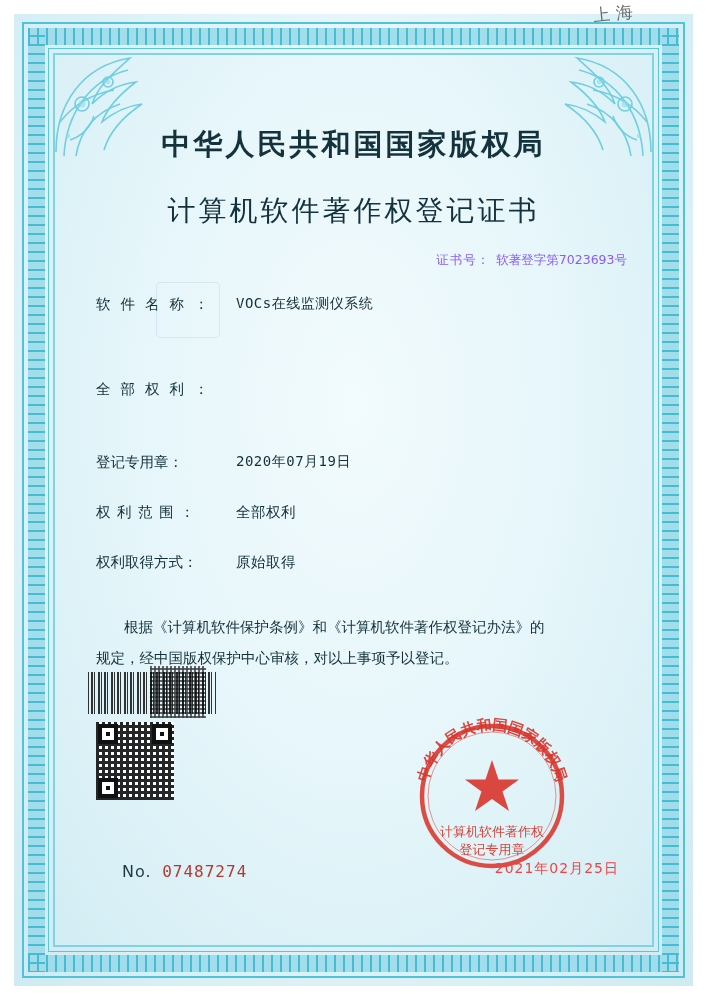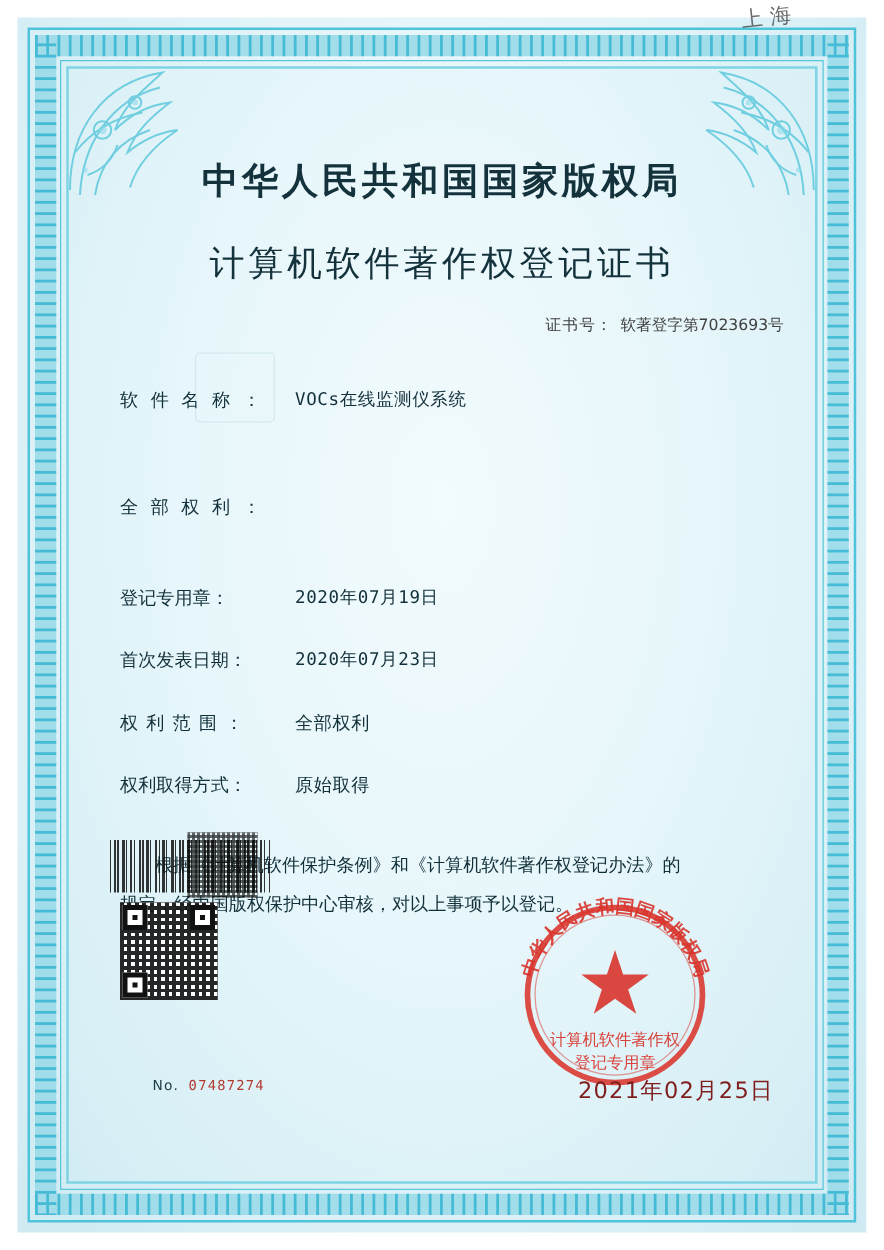--- a/index.html
+++ b/index.html
@@ -126,28 +126,28 @@
     font-size: 28px;
     font-weight: normal;
     letter-spacing: 3px;
     color: #14323c;
   }
   .cert-no {
     margin-top: 22px;
     text-align: right;
     padding-right: 20px;
     font-size: 12.5px;
-    color: #404040;
+    color: #8b5cf6;
     font-family: "DejaVu Sans", "Liberation Sans", sans-serif;
   }
   .cert-no .label { letter-spacing: 1px; }
   .cert-no .value { margin-left: 6px; }
 
   .fields {
-    margin-top: 42px;
+    margin-top: 26px;
     padding-left: 36px;
   }
   .field-row {
     display: flex;
     align-items: flex-start;
     margin-bottom: 0;
     font-size: 14.5px;
     color: #12303a;
     font-family: "DejaVu Sans", "Liberation Sans", sans-serif;
   }
@@ -245,33 +245,33 @@
     top: 708px;
     width: 176px;
     height: 176px;
   }
   .seal svg { display:block; }
 
   .footer-no {
     position: absolute;
     left: 122px;
     top: 862px;
-    font-size: 11px;
+    font-size: 16px;
     color: #b3392f;
     font-family: "DejaVu Sans Mono", "Liberation Mono", monospace;
     letter-spacing: 1px;
     text-align: right;
   }
   .footer-no .prefix { color: #1d3b45; font-family: "DejaVu Sans", sans-serif; }
   .footer-date {
     position: absolute;
     right: 88px;
     top: 860px;
-    font-size: 18px;
-    color: #7f1d1d;
+    font-size: 14px;
+    color: #ef4444;
     font-family: "DejaVu Sans", "Liberation Sans", sans-serif;
     letter-spacing: 1px;
   }
 
   
   .handwriting {
     position: absolute;
     right: 68px;
     top: 2px;
     font-family: "DejaVu Serif", "Liberation Serif", serif;
@@ -369,24 +369,20 @@
         <div class="field-label sp4">全部权利：</div>
       </div>
 
       <div class="gap-b"></div>
 
       <div class="field-row row-space">
         <div class="field-label sp0">登记专用章：</div>
         <div class="field-value mono">2020年07月19日</div>
       </div>
 
-      <div class="field-row row-space">
-        <div class="field-label sp0">首次发表日期：</div>
-        <div class="field-value mono">2020年07月23日</div>
-      </div>
 
       <div class="field-row row-space">
         <div class="field-label sp3">权利范围：</div>
         <div class="field-value">全部权利</div>
       </div>
 
       <div class="field-row row-space">
         <div class="field-label sp0">权利取得方式：</div>
         <div class="field-value">原始取得</div>
       </div>

